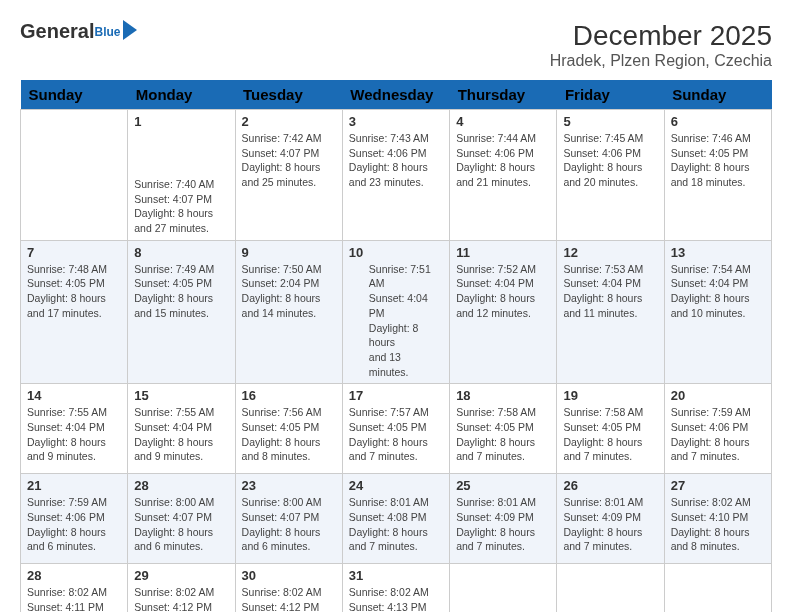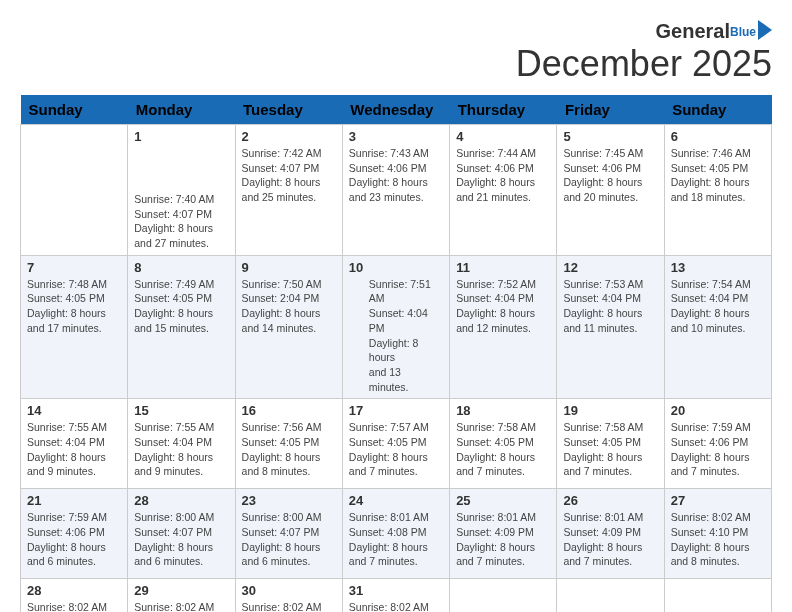--- a/index.html
+++ b/index.html
@@ -6,23 +6,22 @@
     body {
       font-family: Arial, sans-serif;
       background: #fff;
       width: 792px;
       min-height: 612px;
       padding: 20px;
     }
     .header {
       display: flex;
       justify-content: space-between;
-      align-items: flex-end;
+      align-items: flex-start;
       margin-bottom: 10px;
-      flex-direction: column;
     }
     .logo {
       display: flex;
       flex-direction: column;
       align-items: flex-start;
     }
     .logo-text {
       display: flex;
       align-items: center;
     }
@@ -42,21 +41,21 @@
       border-left: 14px solid #1a6bb5;
       border-top: 10px solid transparent;
       border-bottom: 10px solid transparent;
       margin-left: 2px;
       margin-top: -4px;
     }
     .title-block {
       text-align: right;
     }
     .month-title {
-      font-size: 36px;
+      font-size: 28px;
       font-weight: normal;
       color: #333;
     }
     .location {
       font-size: 16px;
       color: #555;
     }
     table {
       width: 100%;
       border-collapse: collapse;
@@ -110,20 +109,21 @@
     <div class="logo-text">
       <span class="logo-general">General</span>
       <div style="display:flex;align-items:center;">
         <span class="logo-blue">Blue</span>
         <div class="logo-arrow"></div>
       </div>
     </div>
   </div>
   <div class="title-block">
     <div class="month-title">December 2025</div>
+    <div class="location">Hradek, Plzen Region, Czechia</div>
   </div>
 </div>
 
 <table>
   <thead>
     <tr class="day-header-row">
     <th class="day-header">Sunday</th>
         <th class="day-header">Monday</th>
         <th class="day-header">Tuesday</th>
         <th class="day-header">Wednesday</th>

